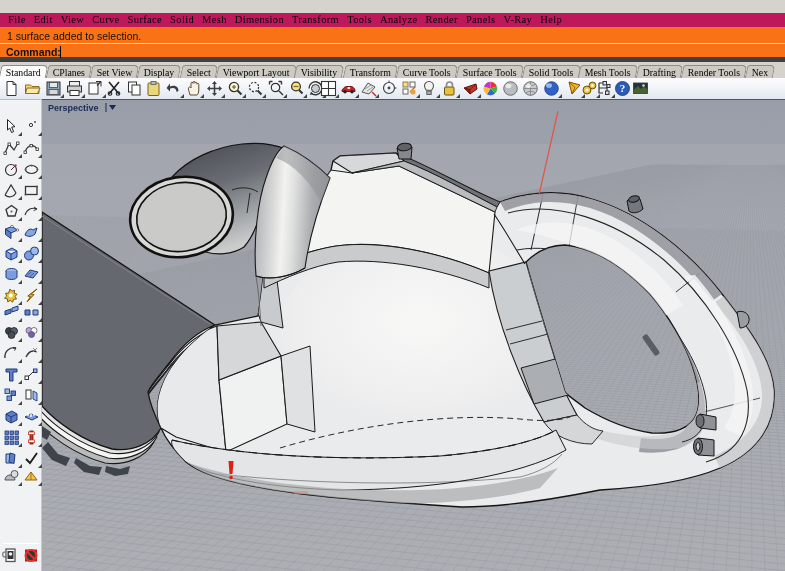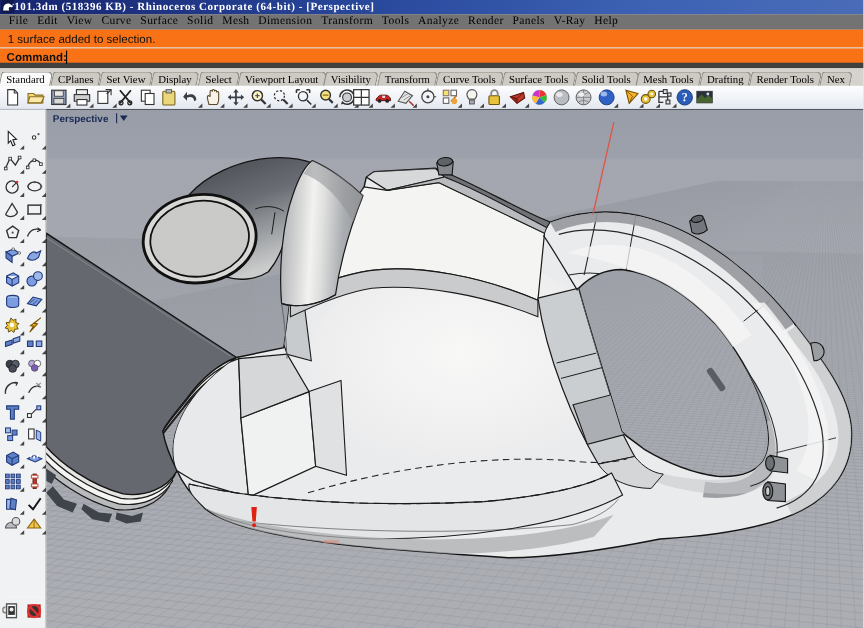--- a/index.html
+++ b/index.html
@@ -1,46 +1,38 @@
 <!DOCTYPE html>
 <html><head><meta charset="utf-8"><style>
 *{margin:0;padding:0;box-sizing:border-box}
 html,body{width:785px;height:571px;overflow:hidden;font-family:"Liberation Sans",sans-serif}
 #root{position:relative;width:785px;height:571px;background:#d6d3ce}
 #title{position:absolute;left:0;top:0;width:100%;height:13px;background:linear-gradient(90deg,#16246e 0%,#2a4a9e 45%,#3d62b4 75%,#4a6cb8 100%);color:#fff;font-size:10px;font-weight:bold;font-family:"Liberation Serif",serif;line-height:13px}
 #title .txt{position:absolute;left:13px;top:0;letter-spacing:0.5px}
 #ticon{position:absolute;left:1px;top:0px}
-#menu{position:absolute;left:0;top:13px;width:100%;height:14px;background:#737373;font-size:10.5px;line-height:14px;font-family:"Liberation Serif",serif}
+#menu{position:absolute;left:0;top:13px;width:100%;height:14px;background:#be185d;font-size:10.5px;line-height:14px;font-family:"Liberation Serif",serif}
 #menu .mi{margin-left:8px;color:#000;letter-spacing:0.35px}
 #cmdpanel{position:absolute;left:0;top:27px;width:100%;height:35px;background:#f97316;border-bottom:5px solid #404040}
 #hist{position:absolute;left:7px;top:3px;font-size:10.5px;color:#111}
 #histsep{position:absolute;left:0;top:16px;width:100%;height:1px;background:#e2e2e2}
 #cmd{position:absolute;left:6px;top:19px;font-size:10.5px;font-weight:bold;color:#111}
 #caret{position:absolute;left:60px;top:19px;width:1px;height:12px;background:#000}
 #tabs{position:absolute;left:0;top:62px;width:100%;height:16px;background:#d6d3ce;font-family:"Liberation Serif",serif;white-space:nowrap;overflow:hidden}
 .tab{position:relative;display:inline-block;height:14px;margin-top:2px;padding:0 5px;font-size:9.8px;line-height:14px;color:#000;background:#cdcac4;border:1px solid #8e8c86;border-bottom:none;border-radius:3px 5px 0 0;transform:skewX(-12deg);margin-right:0px}
 .tab.active{background:#fbfbfb;z-index:3}
 .tabtx{display:inline-block;transform:skewX(12deg)}
 #tbar{position:absolute;left:0;top:78px;width:100%;height:22px;background:linear-gradient(180deg,#fdfdfe,#eef1f6 60%,#e4e8f0);border-bottom:1px solid #b9bcc4}
 .ti{position:absolute;top:2px;width:17px;height:17px}
 .fly{position:absolute;right:-2px;bottom:-1px;width:0;height:0;border-left:4px solid transparent;border-bottom:4px solid #444}
 #sidebar{position:absolute;left:0;top:100px;width:42px;height:471px;background:#f1f2f4;border-right:1px solid #c6c8cc}
 .si{position:absolute;width:17px;height:17px}
 #sbsep{position:absolute;left:3px;top:443px;width:36px;height:1px;background:#d6d8db;border-bottom:1px solid #fff}
 #vpwrap{position:absolute;left:42px;top:99px;width:592px;height:472px}
 </style></head><body>
 <div id="root">
-<div id="title">
-      <svg id="ticon" width="12" height="12" viewBox="0 0 12 12">
-        <rect x="0" y="0" width="12" height="12" fill="#10194a"></rect>
-        <path d="M1.8,9.5 L2.3,6 C3.2,3.6 6,2.6 8,3.6 C9,4.1 9.3,5 11,5.2 L9.8,6.8 C8.8,6.5 8,6.2 7.4,6.8 C6.8,7.4 6.9,8.4 7.4,9.5 Z" fill="#fff"></path>
-        <path d="M10.2,4.2 L11.6,3.2 L11.2,5 Z" fill="#fff"></path>
-      </svg>
-      <span class="txt">101.3dm (518396 KB) - Rhinoceros Corporate (64-bit) - [Perspective]</span>
-    </div>
 <div id="menu"><span class="mi">File</span><span class="mi">Edit</span><span class="mi">View</span><span class="mi">Curve</span><span class="mi">Surface</span><span class="mi">Solid</span><span class="mi">Mesh</span><span class="mi">Dimension</span><span class="mi">Transform</span><span class="mi">Tools</span><span class="mi">Analyze</span><span class="mi">Render</span><span class="mi">Panels</span><span class="mi">V-Ray</span><span class="mi">Help</span></div>
 <div id="cmdpanel">
       <span id="hist">1 surface added to selection.</span>
       <div id="histsep"></div>
       <span id="cmd">Command:</span>
       <div id="caret"></div>
     </div>
 <div id="tabs"><span class="tab active"><span class="tabtx">Standard</span></span><span class="tab"><span class="tabtx">CPlanes</span></span><span class="tab"><span class="tabtx">Set View</span></span><span class="tab"><span class="tabtx">Display</span></span><span class="tab"><span class="tabtx">Select</span></span><span class="tab"><span class="tabtx">Viewport Layout</span></span><span class="tab"><span class="tabtx">Visibility</span></span><span class="tab"><span class="tabtx">Transform</span></span><span class="tab"><span class="tabtx">Curve Tools</span></span><span class="tab"><span class="tabtx">Surface Tools</span></span><span class="tab"><span class="tabtx">Solid Tools</span></span><span class="tab"><span class="tabtx">Mesh Tools</span></span><span class="tab"><span class="tabtx">Drafting</span></span><span class="tab"><span class="tabtx">Render Tools</span></span><span class="tab"><span class="tabtx">Nex</span></span></div>
 <div id="tbar">
       <span class="ti" style="left:3px"><svg width="17" height="17" viewBox="0 0 17 17">

